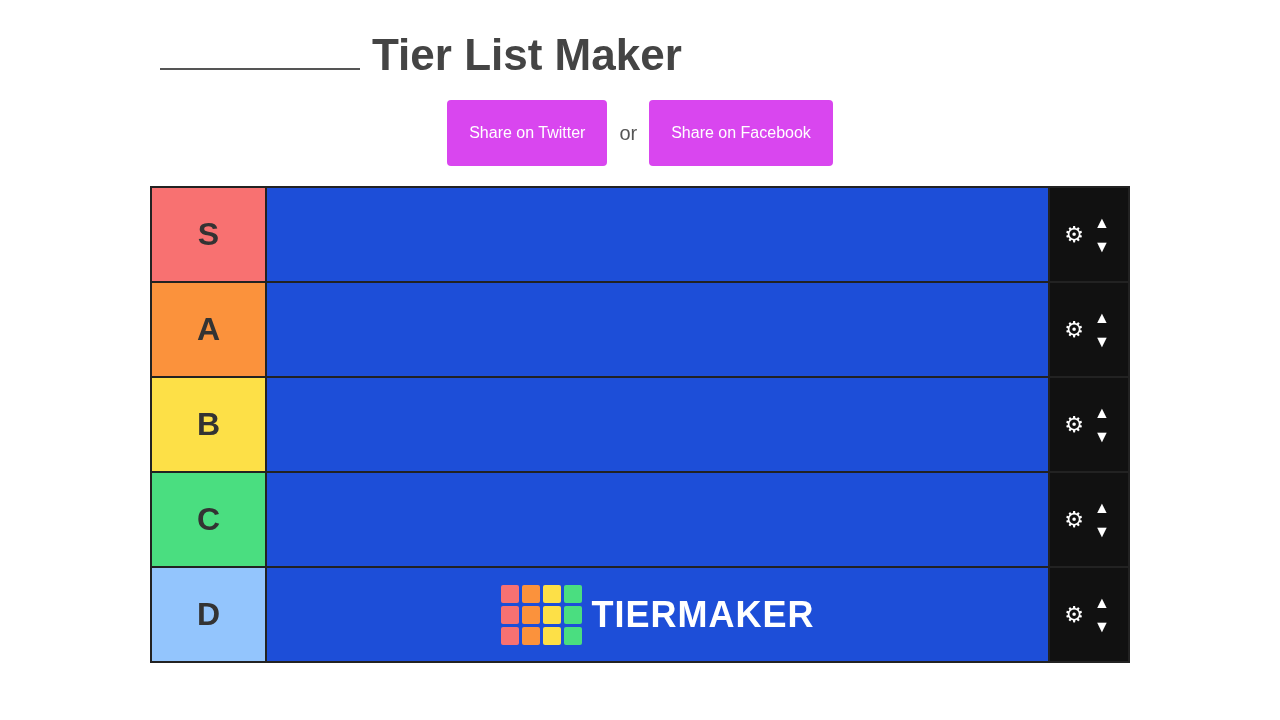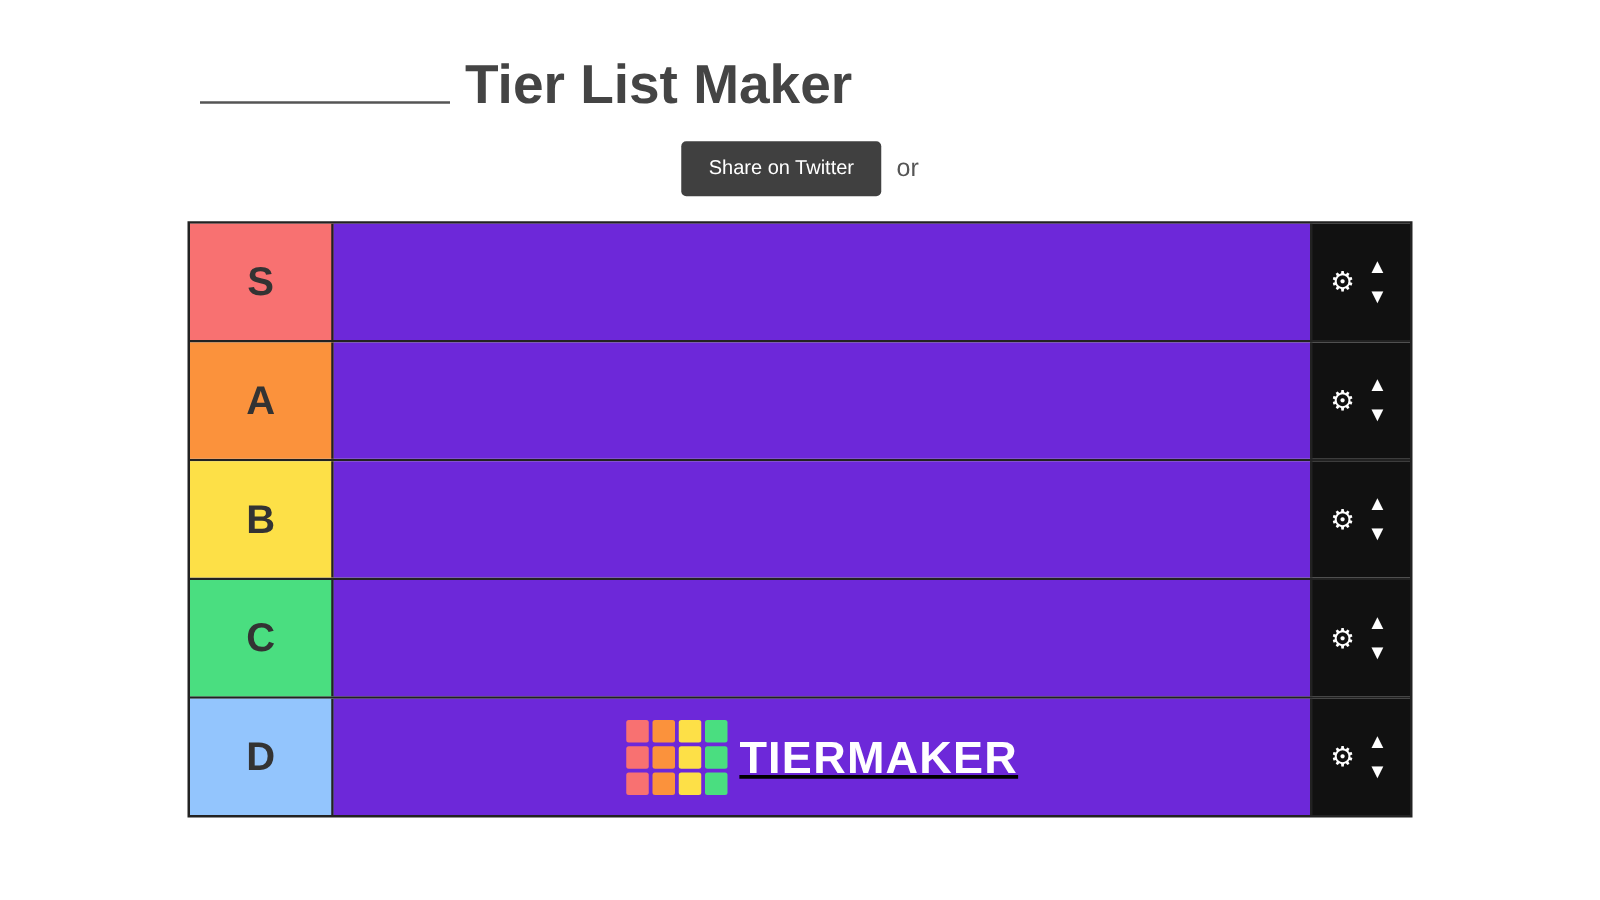--- a/index.html
+++ b/index.html
@@ -5,21 +5,21 @@
     * { box-sizing: border-box; margin: 0; padding: 0; }
     body {
       font-family: Arial, sans-serif;
       background: #fff;
       width: 1280px;
       min-height: 720px;
       overflow-x: hidden;
     }
 
     .header {
-      padding: 43px 0 10px 160px;
+      padding: 30px 0 10px 160px;
       display: flex;
       align-items: flex-end;
       gap: 12px;
     }
 
     .header-line {
       display: inline-block;
       width: 200px;
       border-bottom: 2px solid #555;
       margin-bottom: 10px;
@@ -33,28 +33,28 @@
 
     .share-bar {
       display: flex;
       align-items: center;
       justify-content: center;
       gap: 12px;
       margin: 10px 0 20px 0;
     }
 
     .share-btn {
-      padding: 13px 22px;
+      padding: 24px 22px;
       border: none;
       border-radius: 4px;
       font-size: 16px;
       font-weight: 500;
       color: #fff;
       cursor: pointer;
-      background: #404040;
+      background: #d946ef;
     }
 
     .or-text {
       font-size: 20px;
       color: #555;
     }
 
     .tier-container {
       width: 980px;
       margin: 0 auto;
@@ -85,24 +85,23 @@
     }
 
     .tier-label.s { background: #f87171; }
     .tier-label.a { background: #fb923c; }
     .tier-label.b { background: #fde047; }
     .tier-label.c { background: #4ade80; }
     .tier-label.d { background: #93c5fd; }
 
     .tier-content {
       flex: 1;
-      background: #6d28d9;
+      background: #1d4ed8;
       min-height: 93px;
       position: relative;
-      text-decoration: underline;
     }
 
     .tier-content.last {
       display: flex;
       align-items: center;
       justify-content: center;
     }
 
     .tiermaker-logo {
       display: flex;
@@ -169,20 +168,21 @@
 <body>
 
 <div class="header">
   <span class="header-line"></span>
   <h1 class="page-title">Tier List Maker</h1>
 </div>
 
 <div class="share-bar">
   <button class="share-btn">Share on Twitter</button>
   <span class="or-text">or</span>
+  <button class="share-btn">Share on Facebook</button>
 </div>
 
 <div class="tier-container" id="tier-list-container">
 <div class="tier-row">
       <div class="tier-label s">S</div>
       <div class="tier-content"></div>
       <div class="tier-controls">
         <span class="gear-icon">⚙</span>
         <div class="arrow-group">
           <button class="arrow-btn">▲</button>

